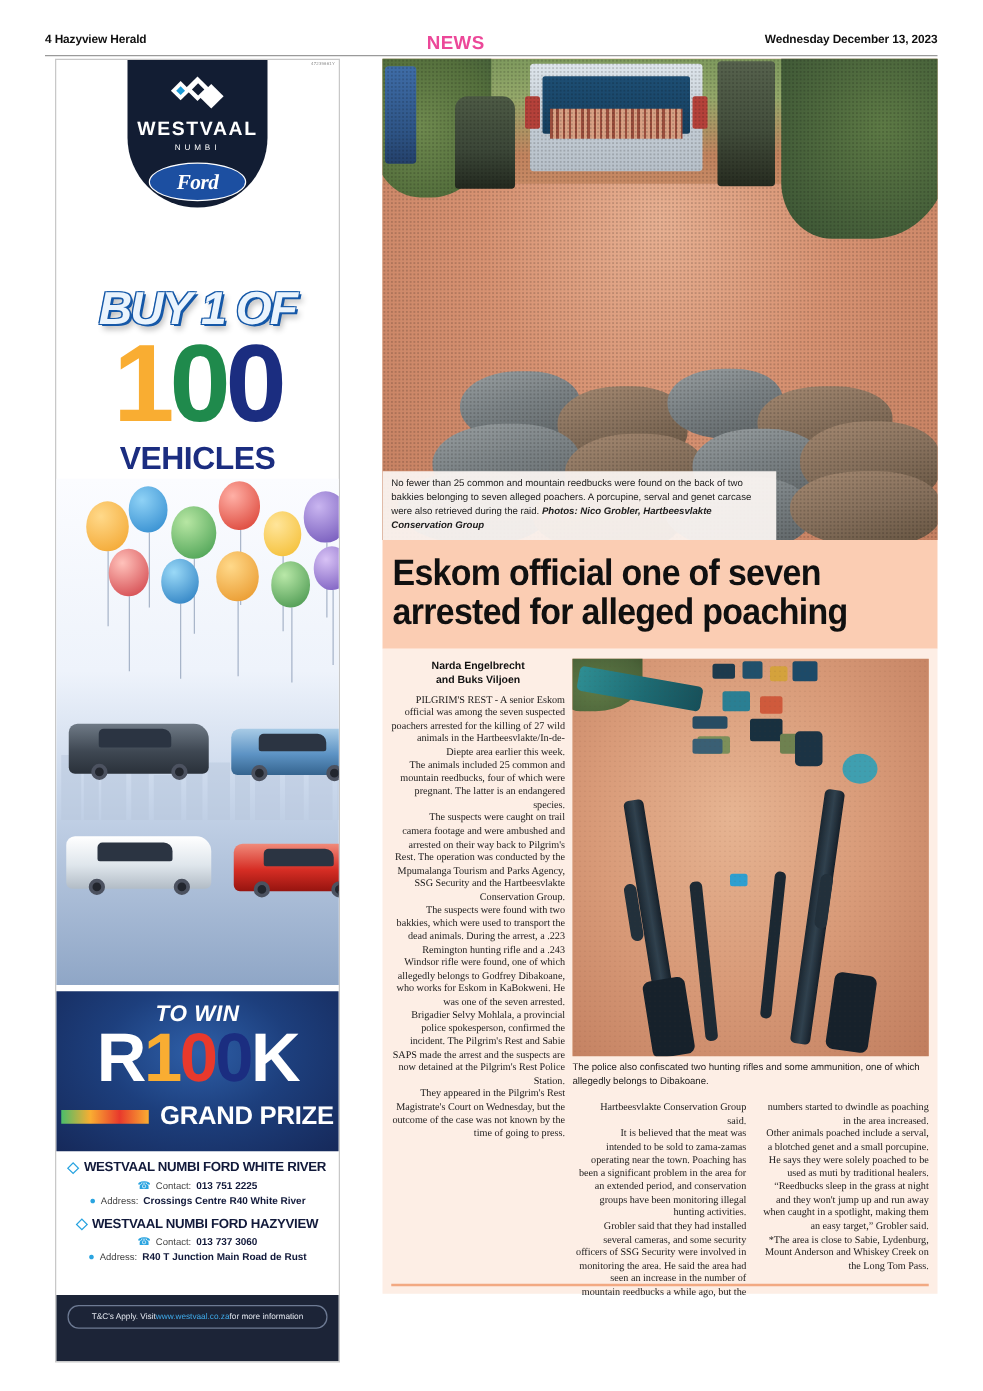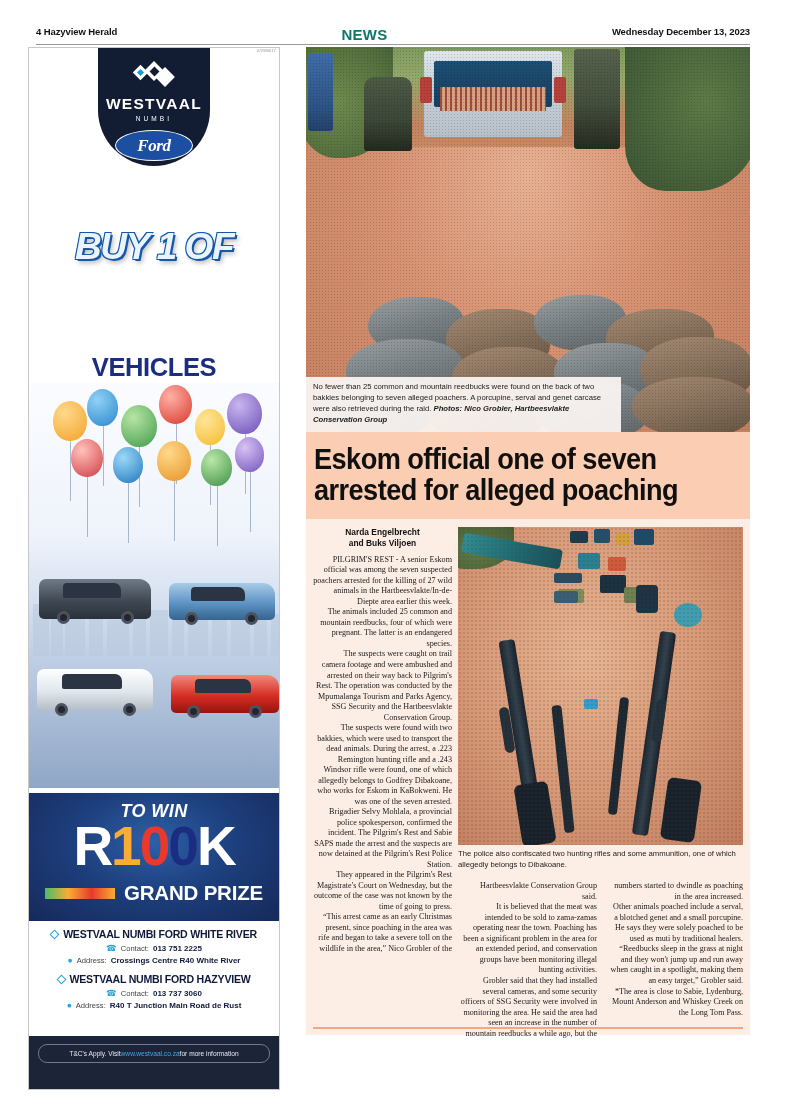--- a/index.html
+++ b/index.html
@@ -10,29 +10,29 @@
     overflow: hidden;
     position: relative;
   }
 
   
   .masthead {
     position: absolute; left: 36px; top: 26px; width: 714px; height: 20px;
     display: flex; align-items: flex-start; justify-content: space-between;
   }
   .masthead-left { font-size: 9.5px; font-weight: bold; color: #111; letter-spacing: -.1px; }
-  .masthead-center { font-size: 15px; font-weight: bold; color: #0f766e; letter-spacing: .3px; }
+  .masthead-center { font-size: 15px; font-weight: bold; color: #ec4899; letter-spacing: .3px; }
   .masthead-right { font-size: 9.5px; font-weight: bold; color: #111; letter-spacing: -.1px; }
   .masthead-rule {
     position: absolute; left: 36px; top: 44px; width: 714px; height: 1px; background: #9a9a9a;
   }
 
   
   .advert {
-    position: absolute; left: 28px; top: 47px; width: 252px; height: 1043px;
+    position: absolute; left: 44px; top: 47px; width: 228px; height: 1043px;
     background: #ffffff; border: 1px solid #c8c8c8; overflow: hidden;
   }
   .ad-ref {
     position: absolute; right: 3px; top: 1px; font-size: 3.4px; color: #888;
     letter-spacing: .2px;
   }
   .ad-badge {
     position: absolute; left: 50%; transform: translateX(-50%); top: 0;
     width: 112px; height: 118px; background: #121d33;
     border-radius: 0 0 56px 56px;
@@ -264,20 +264,23 @@
     </div>
     <div class="ad-westvaal">WESTVAAL</div>
     <div class="ad-numbi">NUMBI</div>
     <div class="ad-ford-oval">
       <span>Ford</span>
     </div>
   </div>
 
   <div class="ad-buy1of">BUY 1 OF</div>
 
+  <div class="ad-100">
+    <span class="c1">1</span><span class="c2">0</span><span class="c3">0</span>
+  </div>
 
   <div class="ad-vehicles">VEHICLES</div>
 
   <div class="ad-visual">
     <div class="skyline">
       <span class="sky-b" style="left:4px;width:16px;height:52px;"></span>
       <span class="sky-b" style="left:22px;width:12px;height:70px;"></span>
       <span class="sky-b" style="left:36px;width:20px;height:44px;"></span>
       <span class="sky-b" style="left:60px;width:14px;height:62px;"></span>
       <span class="sky-b" style="left:78px;width:22px;height:36px;"></span>
@@ -441,21 +444,20 @@
         <div>Narda Engelbrecht</div>
         <div>and Buks Viljoen</div>
       </div>
       <div class="bodytext">
         <p>PILGRIM'S REST - A senior Eskom official was among the seven suspected poachers arrested for the killing of 27 wild animals in the Hartbeesvlakte/In-de-Diepte area earlier this week.</p>
         <p>The animals included 25 common and mountain reedbucks, four of which were pregnant. The latter is an endangered species.</p>
         <p>The suspects were caught on trail camera footage and were ambushed and arrested on their way back to Pilgrim's Rest. The operation was conducted by the Mpumalanga Tourism and Parks Agency, SSG Security and the Hartbeesvlakte Conservation Group.</p>
         <p>The suspects were found with two bakkies, which were used to transport the dead animals. During the arrest, a .223 Remington hunting rifle and a .243 Windsor rifle were found, one of which allegedly belongs to Godfrey Dibakoane, who works for Eskom in KaBokweni. He was one of the seven arrested.</p>
         <p>Brigadier Selvy Mohlala, a provincial police spokesperson, confirmed the incident. The Pilgrim's Rest and Sabie SAPS made the arrest and the suspects are now detained at the Pilgrim's Rest Police Station.</p>
         <p>They appeared in the Pilgrim's Rest Magistrate's Court on Wednesday, but the outcome of the case was not known by the time of going to press.</p>
-        <p>“This arrest came as an early Christmas present, since poaching in the area was rife and began to take a severe toll on the wildlife in the area,” Nico Grobler of the</p>
       </div>
     </div>
 
     <div class="photo-two">
       <div class="p2-ground"></div>
       <div class="p2-grass"></div>
       <div class="p2-bag"></div>
 
       <span class="p2-item" style="left:112px;top:4px;width:18px;height:12px;background:#1c3a4d;"></span>
       <span class="p2-item" style="left:136px;top:2px;width:16px;height:14px;background:#21506b;"></span>

